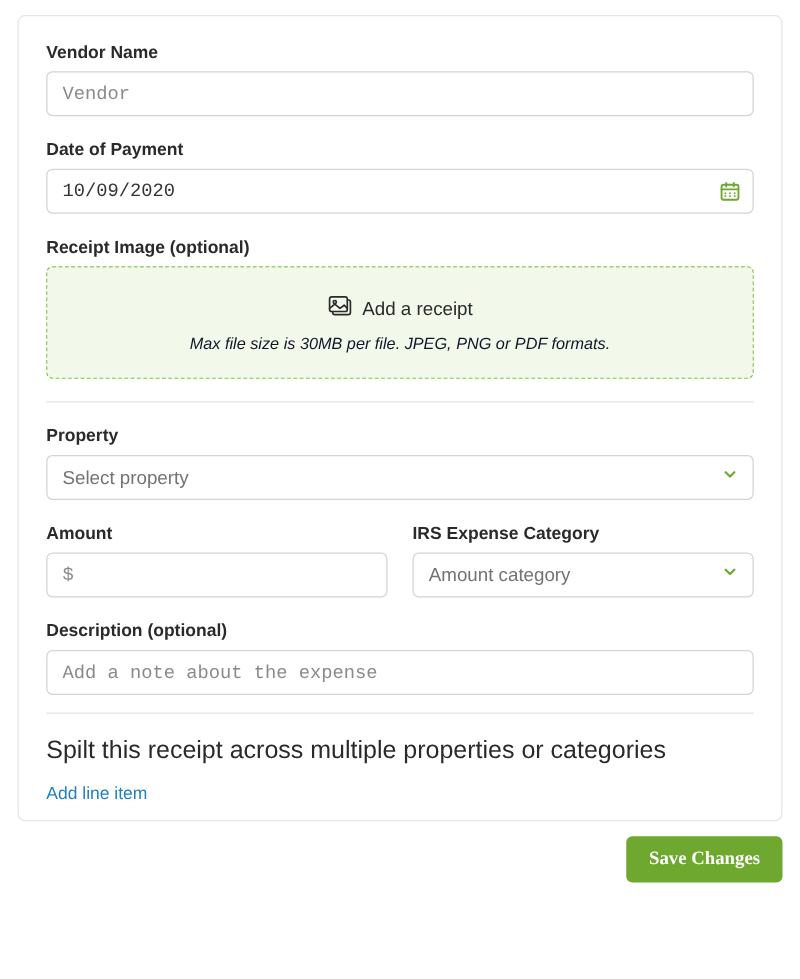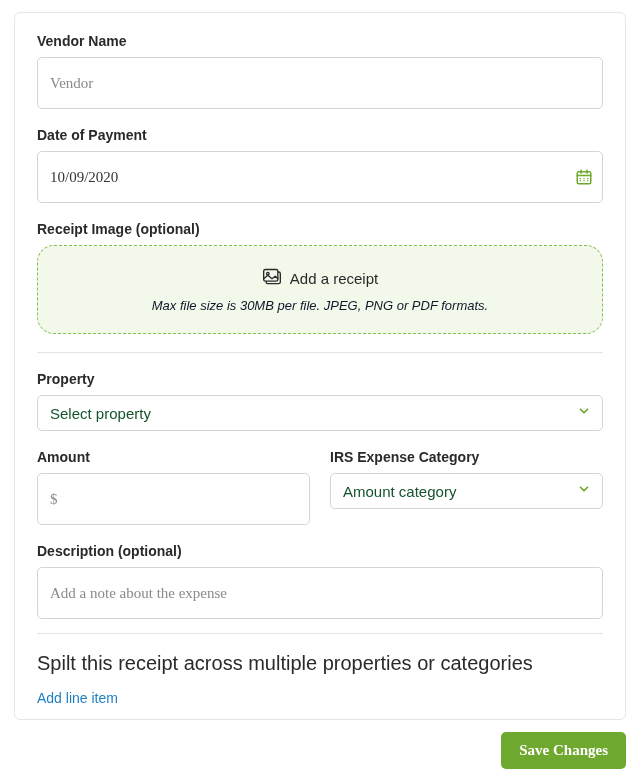--- a/index.html
+++ b/index.html
@@ -24,47 +24,47 @@
     }
     .label {
       display: block;
       font-size: 14px;
       font-weight: 600;
       color: #2a2a2a;
       margin-bottom: 8px;
     }
     .input {
       width: 100%;
-      height: 52px;
+      height: 36px;
       border: 1px solid #d4d4d4;
       border-radius: 5px;
       padding: 0 12px;
       font-size: 15px;
       color: #333;
       background: #fff;
-      font-family: Liberation Serif, serif;
+      font-family: Liberation Mono, monospace;
     }
     .input::placeholder {
       color: #8a8a8a;
     }
     .input-with-icon {
       position: relative;
     }
     .input-with-icon .icon-right {
       position: absolute;
       right: 10px;
       top: 50%;
       transform: translateY(-50%);
       display: flex;
       align-items: center;
       justify-content: center;
     }
     .dropzone {
       border: 1.5px dashed #7fbf4a;
-      border-radius: 17px;
+      border-radius: 5px;
       background: #f2f8ea;
       text-align: center;
       padding: 22px 10px 20px 10px;
       margin-bottom: 18px;
     }
     .dropzone-title {
       font-size: 15px;
       color: #2a2a2a;
       font-weight: 400;
       display: inline-flex;
@@ -92,21 +92,21 @@
     .select-wrapper {
       position: relative;
     }
     .select-display {
       width: 100%;
       height: 36px;
       border: 1px solid #d4d4d4;
       border-radius: 5px;
       padding: 0 36px 0 12px;
       font-size: 15px;
-      color: #14532d;
+      color: #737373;
       background: #fff;
       display: flex;
       align-items: center;
       cursor: pointer;
     }
     .chevron {
       position: absolute;
       right: 12px;
       top: 50%;
       transform: translateY(-50%);

